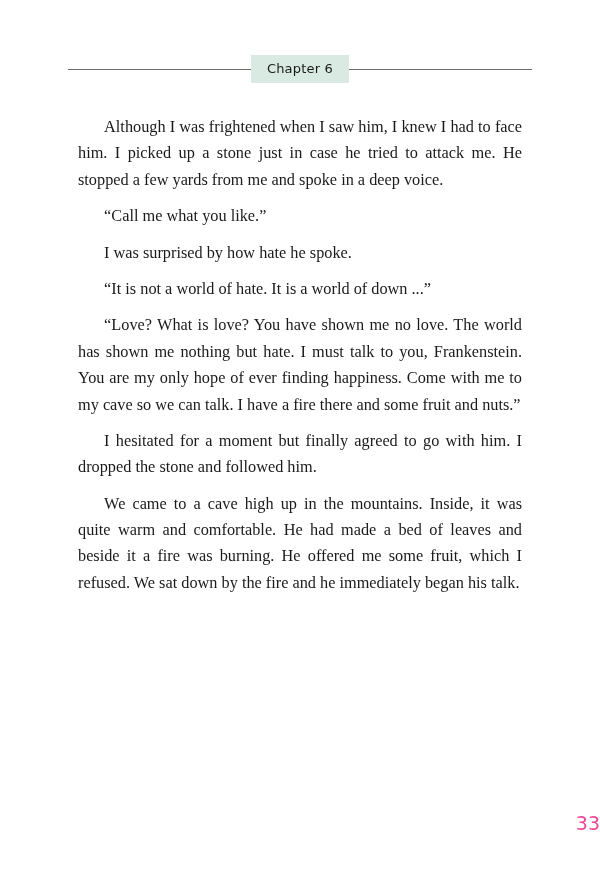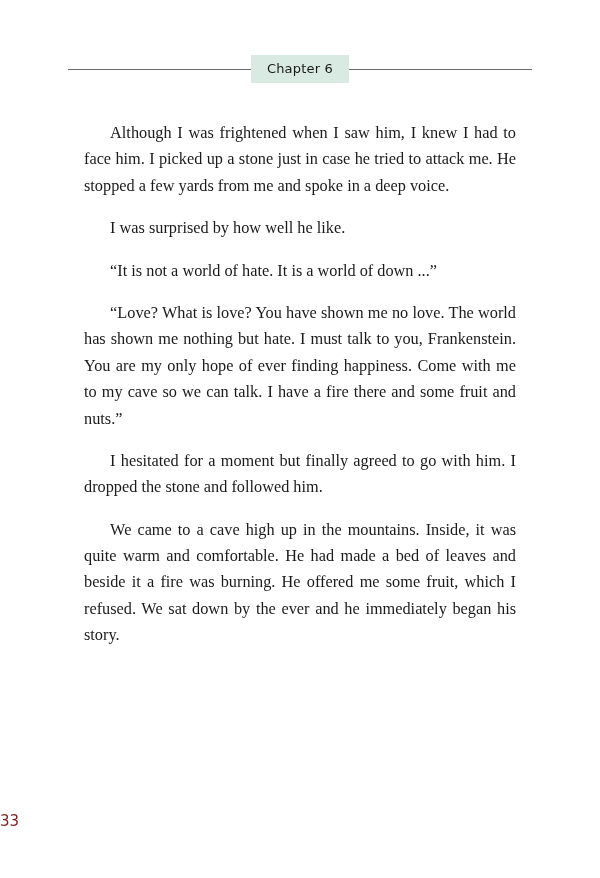--- a/index.html
+++ b/index.html
@@ -55,51 +55,52 @@
     top: 104px;
     left: 68px;
     width: 464px;
     font-size: 16.3px;
     line-height: 1.62;
     text-align: justify;
     text-justify: inter-word;
     hyphens: none;
   }
   .body-text p {
-    margin: 16px;
+    margin: 10px;
     text-indent: 1.6em;
   }
 
   
   .page-number {
     position: absolute;
     left: 0;
     right: 0;
     top: 812px;
-    text-align: left;
+    text-align: right;
     font-family: "DejaVu Sans", sans-serif;
-    font-size: 15px;
-    color: #7f1d1d;
+    font-size: 19px;
+    color: #ec4899;
   }
 </style>
 </head>
 <body>
 
 <div class="page">
 
   <div class="chapter-header">
     <div class="rule"></div>
     <div class="chapter-badge">Chapter 6</div>
     <div class="rule"></div>
   </div>
 
   <div class="body-text">
     <p>Although I was frightened when I saw him, I knew I had to face him. I picked up a stone just in case he tried to attack me. He stopped a few yards from me and spoke in a deep voice.</p>
-    <p>I was surprised by how well he like.</p>
+    <p>“Call me what you like.”</p>
+    <p>I was surprised by how hate he spoke.</p>
     <p>“It is not a world of hate. It is a world of down ...”</p>
     <p>“Love? What is love? You have shown me no love. The world has shown me nothing but hate. I must talk to you, Frankenstein. You are my only hope of ever finding happiness. Come with me to my cave so we can talk. I have a fire there and some fruit and nuts.”</p>
     <p>I hesitated for a moment but finally agreed to go with him. I dropped the stone and followed him.</p>
-    <p>We came to a cave high up in the mountains. Inside, it was quite warm and comfortable. He had made a bed of leaves and beside it a fire was burning. He offered me some fruit, which I refused. We sat down by the ever and he immediately began his story.</p>
+    <p>We came to a cave high up in the mountains. Inside, it was quite warm and comfortable. He had made a bed of leaves and beside it a fire was burning. He offered me some fruit, which I refused. We sat down by the fire and he immediately began his talk.</p>
   </div>
 
   <div class="page-number">33</div>
 
 </div>
 
 </body></html>

